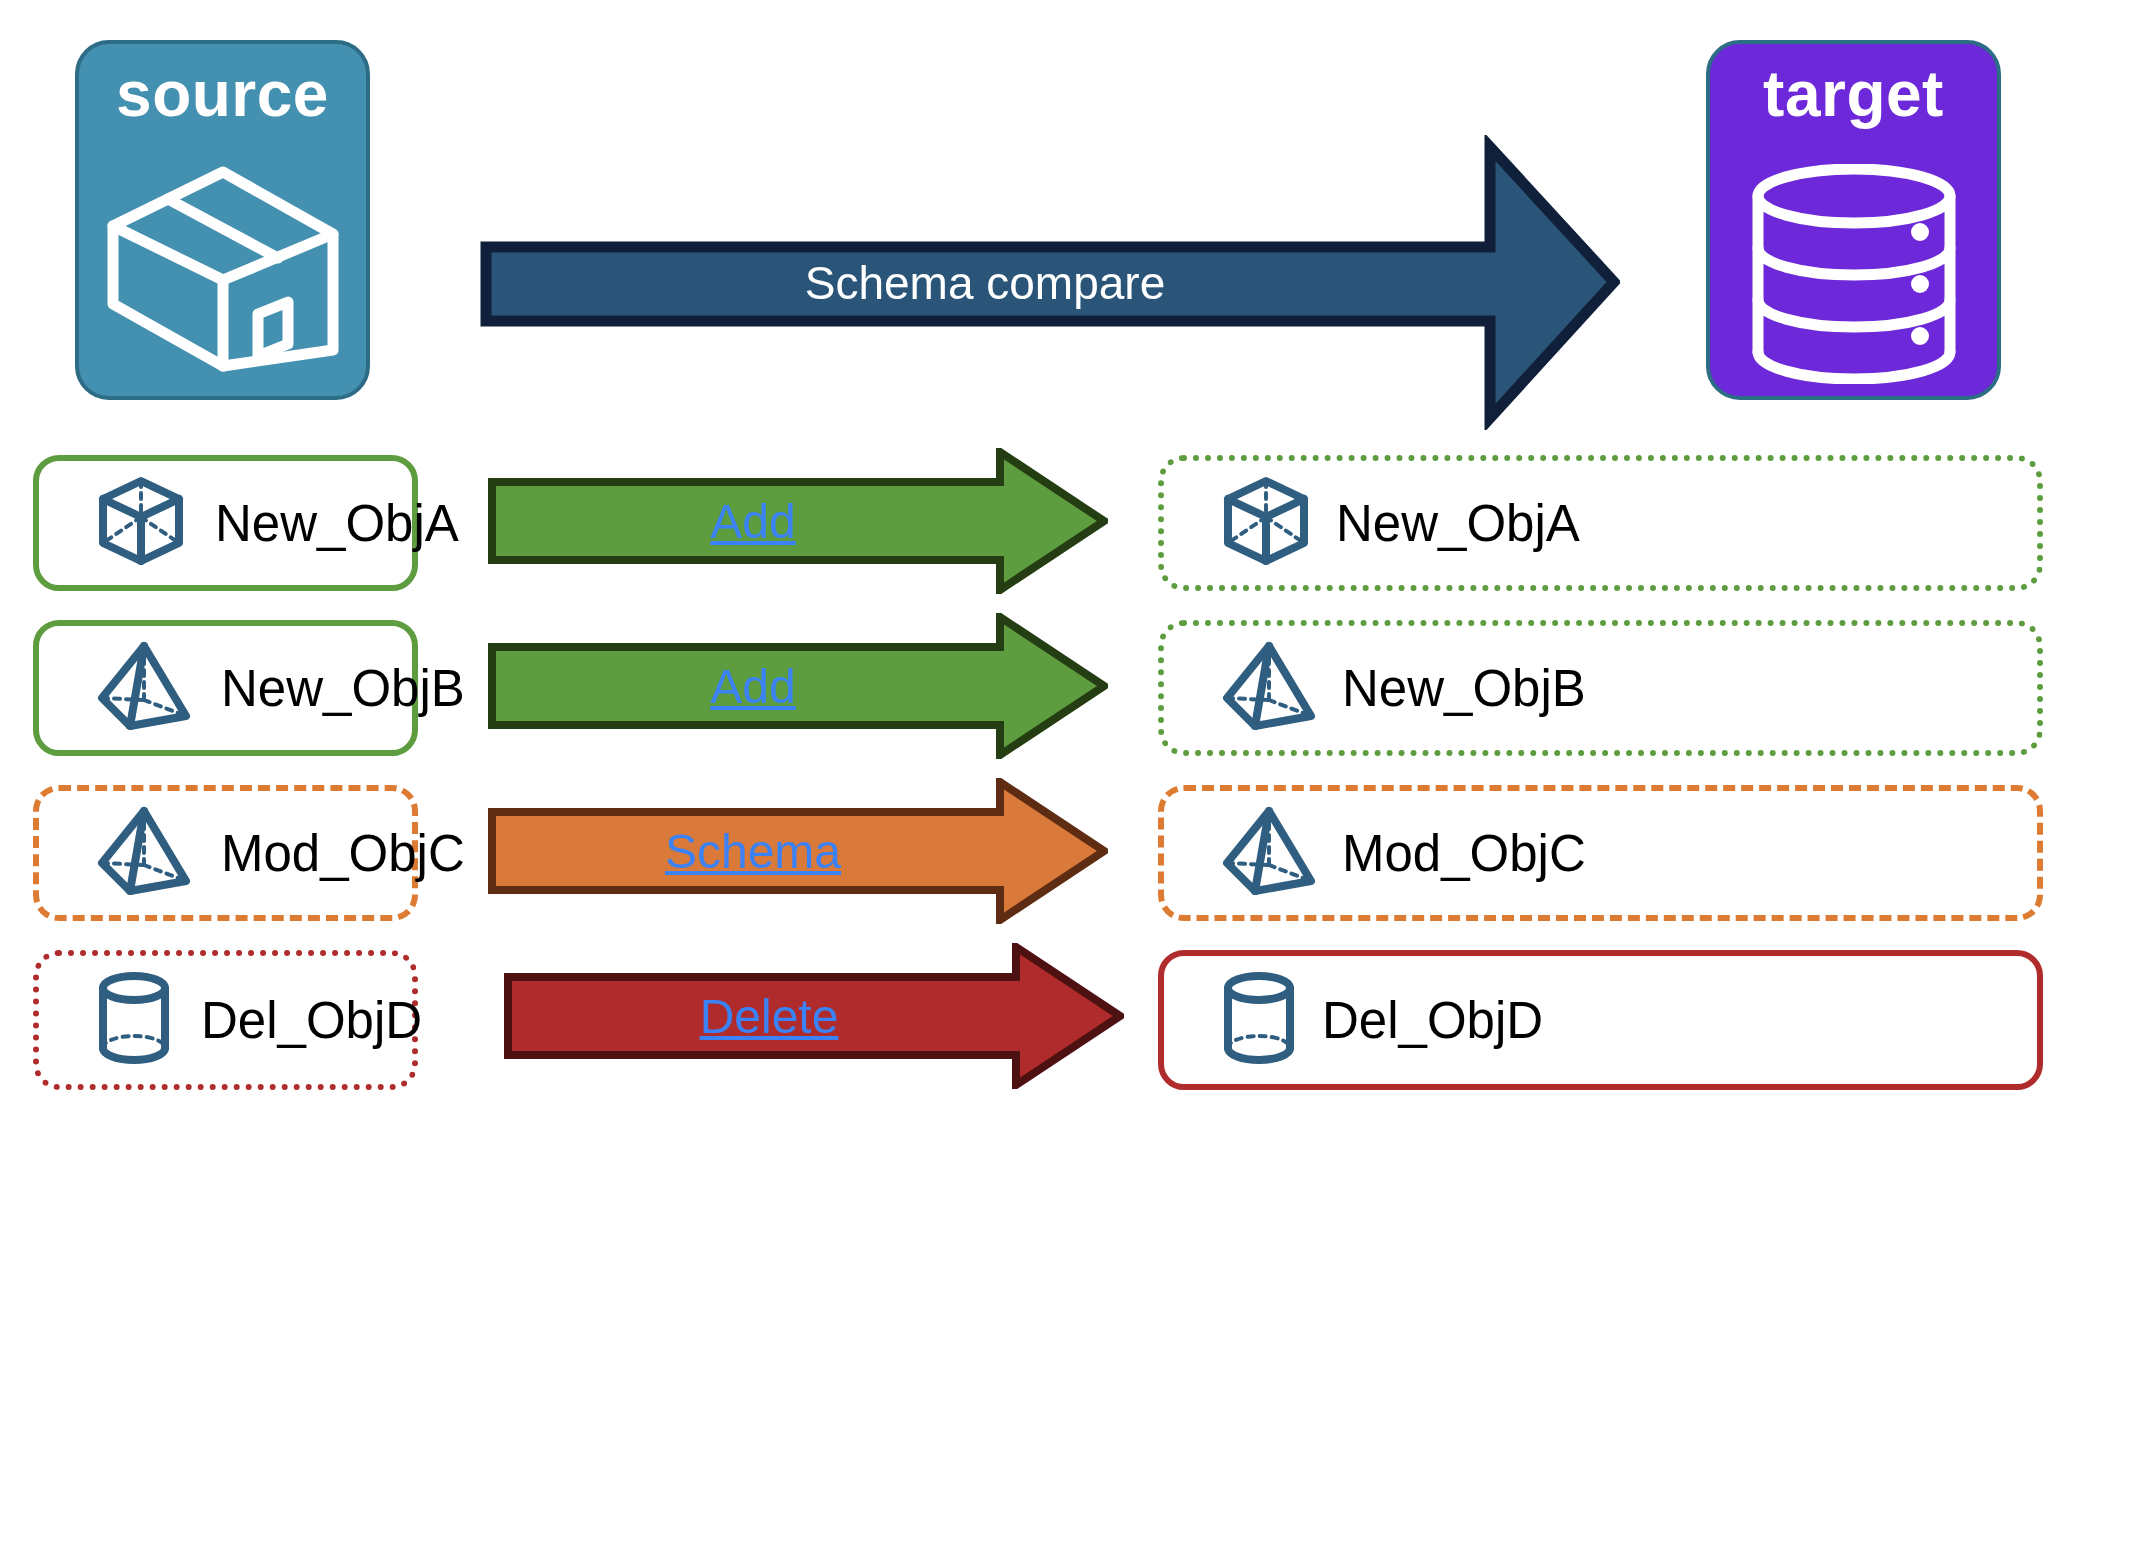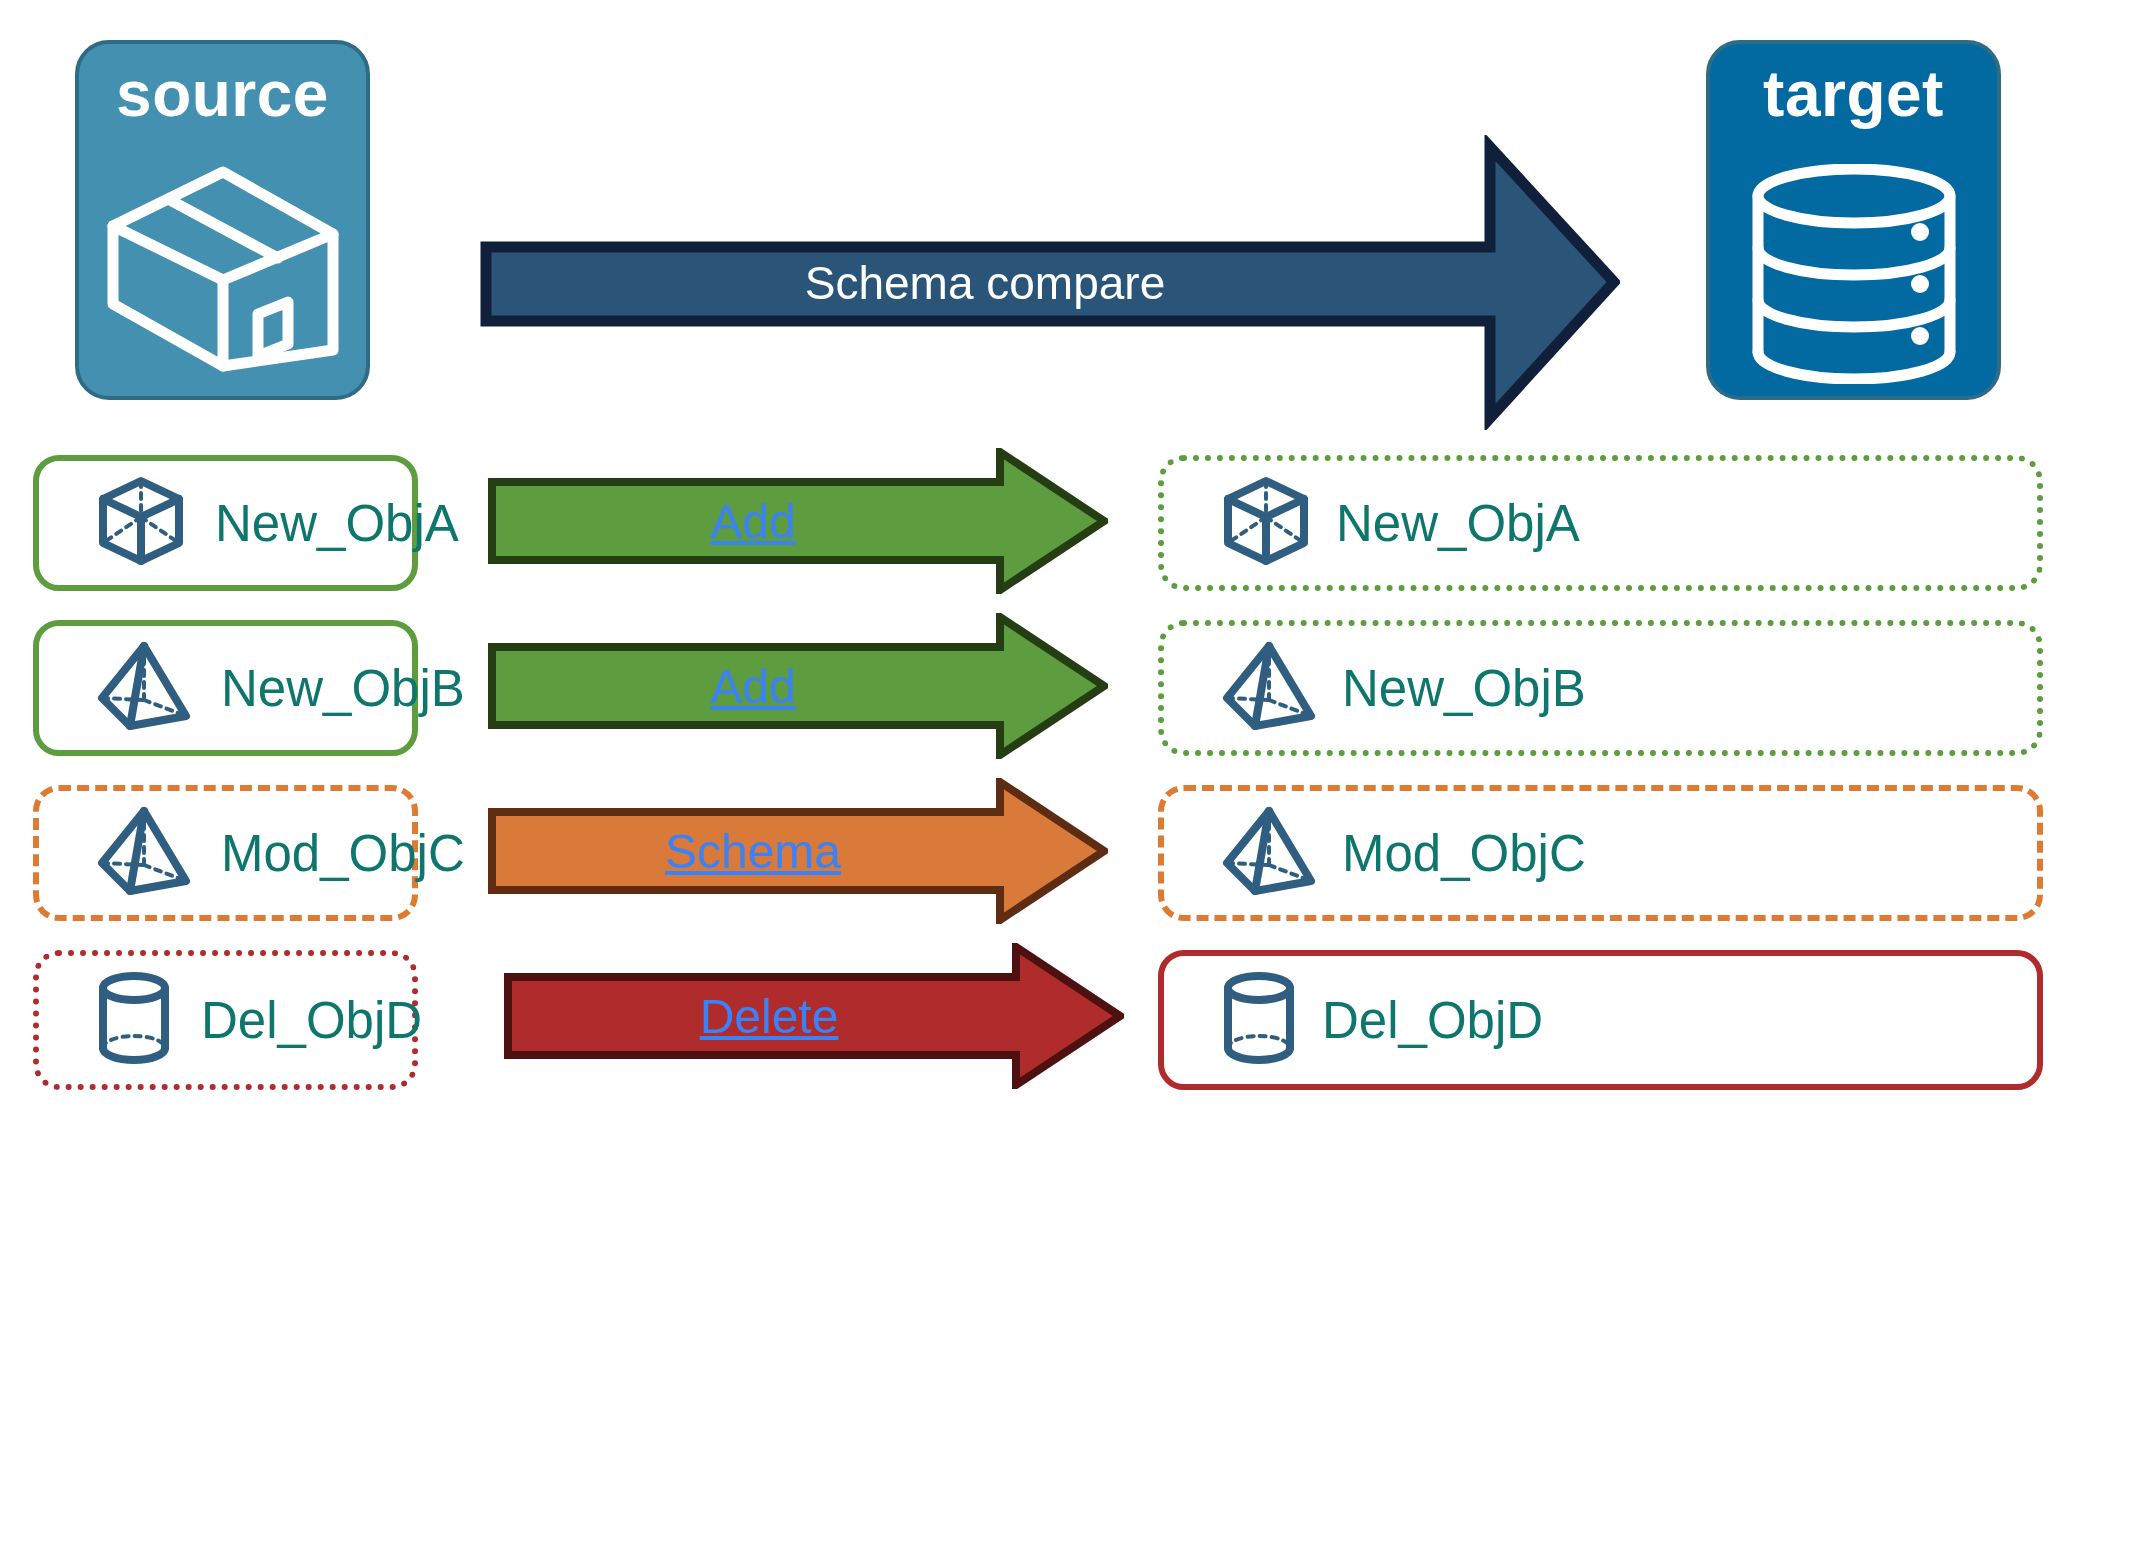--- a/index.html
+++ b/index.html
@@ -17,21 +17,21 @@
   
   .bigarrow{position:absolute;text-align:right;}
   .bigarrow .lbl{position:absolute;left:0;top:0;width:100%;height:100%;
         display:flex;align-items:center;justify-content:center;
         color:#ffffff;font-size:46px;pointer-events:none;}
 
   
   .objbox{position:absolute;box-sizing:border-box;background:#ffffff;
           border-radius:26px;display:flex;align-items:center;}
   .objbox .oi{flex:0 0 auto;margin-left:58px;display:block;}
-  .objbox .olabel{font-size:51px;color:#0f766e;margin-left:30px;white-space:nowrap;}
+  .objbox .olabel{font-size:51px;color:#000000;margin-left:30px;white-space:nowrap;}
   .objbox.tgt .olabel{margin-left:26px;}
 
   .b-solid-green{border:6px solid #5d9c3f;}
   .b-dot-green{border:6px dotted #5d9c3f;}
   .b-dash-orange{border:6px dashed #dd7b32;text-align:center;}
   .b-dot-red{border:6px dotted #b02b2b;}
   .b-solid-red{border:6px solid #b02b2b;}
 
   
   .actarrow{position:absolute;}
@@ -62,21 +62,21 @@
 
   <div class="bigarrow" style="left:480px;top:135px;width:1140px;height:295px;">
     <svg width="1140" height="295" viewBox="0 0 1140 295">
       <polygon points="6,112 1010,112 1010,12 1134,147 1010,283 1010,186 6,186" fill="#2b5578" stroke="#11203a" stroke-width="11" stroke-linejoin="miter"></polygon>
     </svg>
     <div class="lbl" style="left:0;top:0;width:1010px;height:295px;">
       <span>Schema compare</span>
     </div>
   </div>
 
-  <div class="endpoint" style="left:1706px;top:40px;width:295px;height:360px;background:#0369a1;border:4px solid #2d6c85;">
+  <div class="endpoint" style="left:1706px;top:40px;width:295px;height:360px;background:#6d28d9;border:4px solid #2d6c85;">
     <div class="ep-title">target</div>
     <div class="ep-icon" style="top:120px;">
       <svg width="220" height="220" viewBox="0 0 220 220">
         <g fill="none" stroke="#ffffff" stroke-width="11" stroke-linejoin="round" stroke-linecap="round">
           <ellipse cx="110" cy="32" rx="96" ry="27"></ellipse>
           <path d="M14 32 L14 188"></path>
           <path d="M206 32 L206 188"></path>
           <path d="M14 188 A96 27 0 0 0 206 188"></path>
           <path d="M14 84 A96 27 0 0 0 206 84"></path>
           <path d="M14 136 A96 27 0 0 0 206 136"></path>

